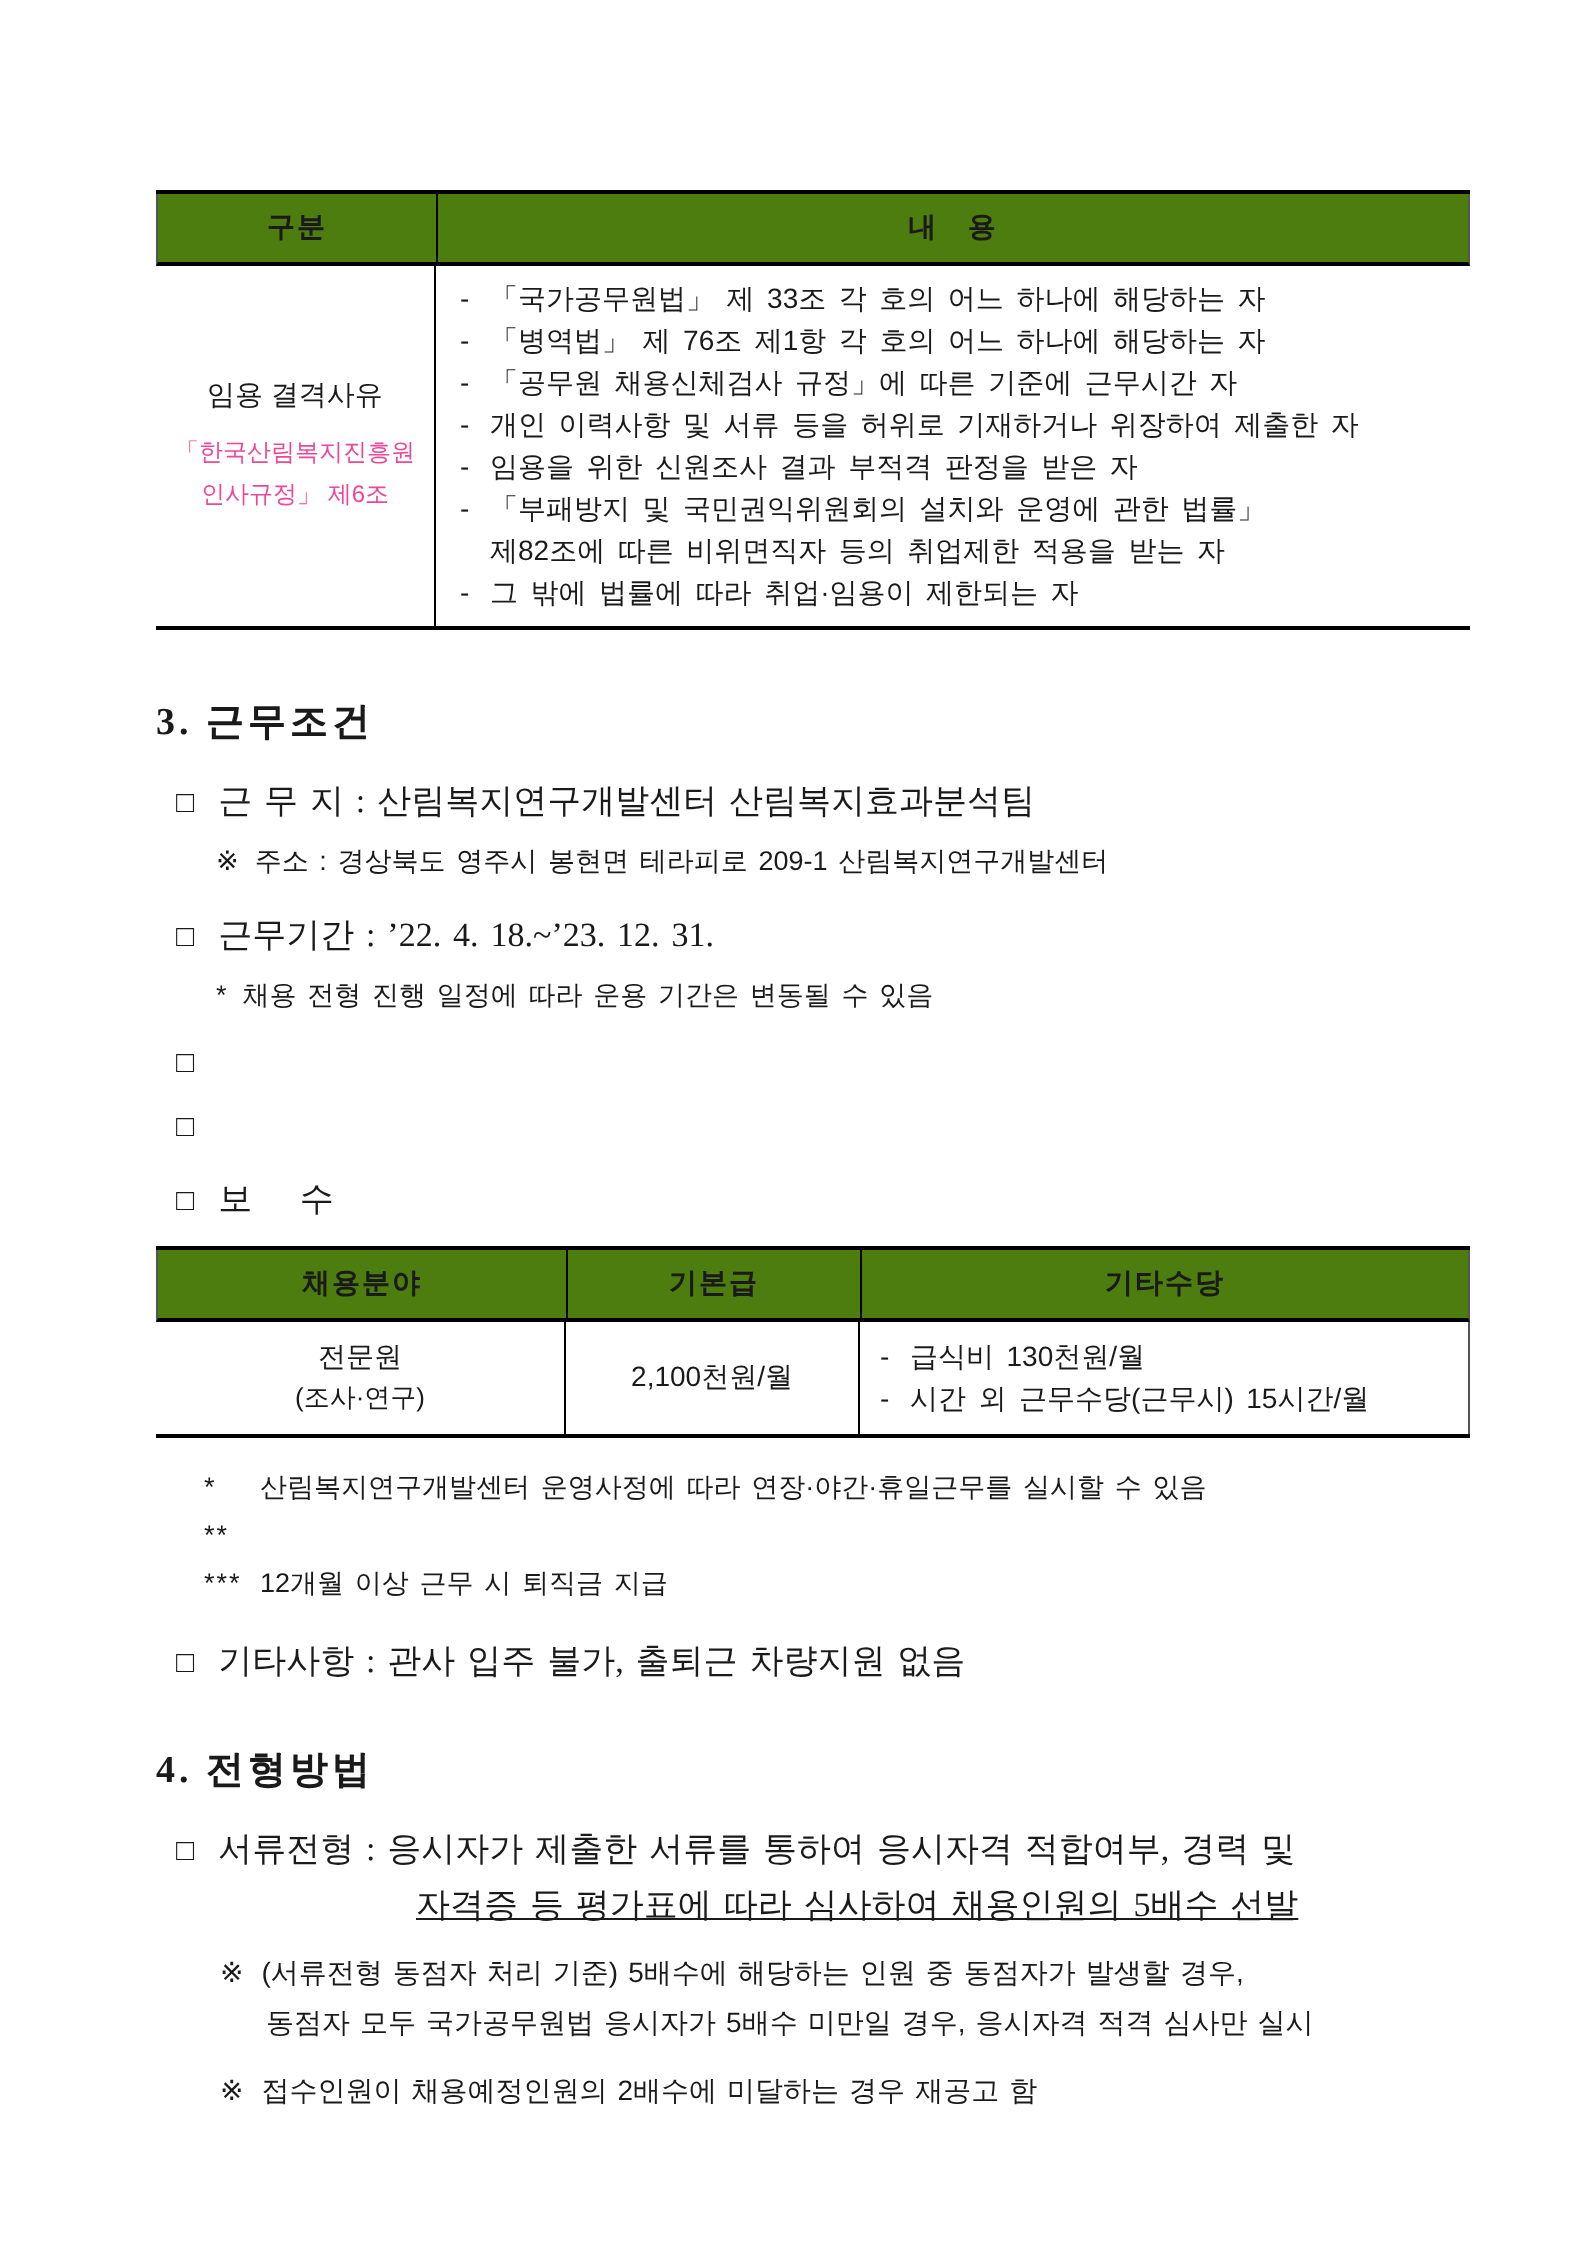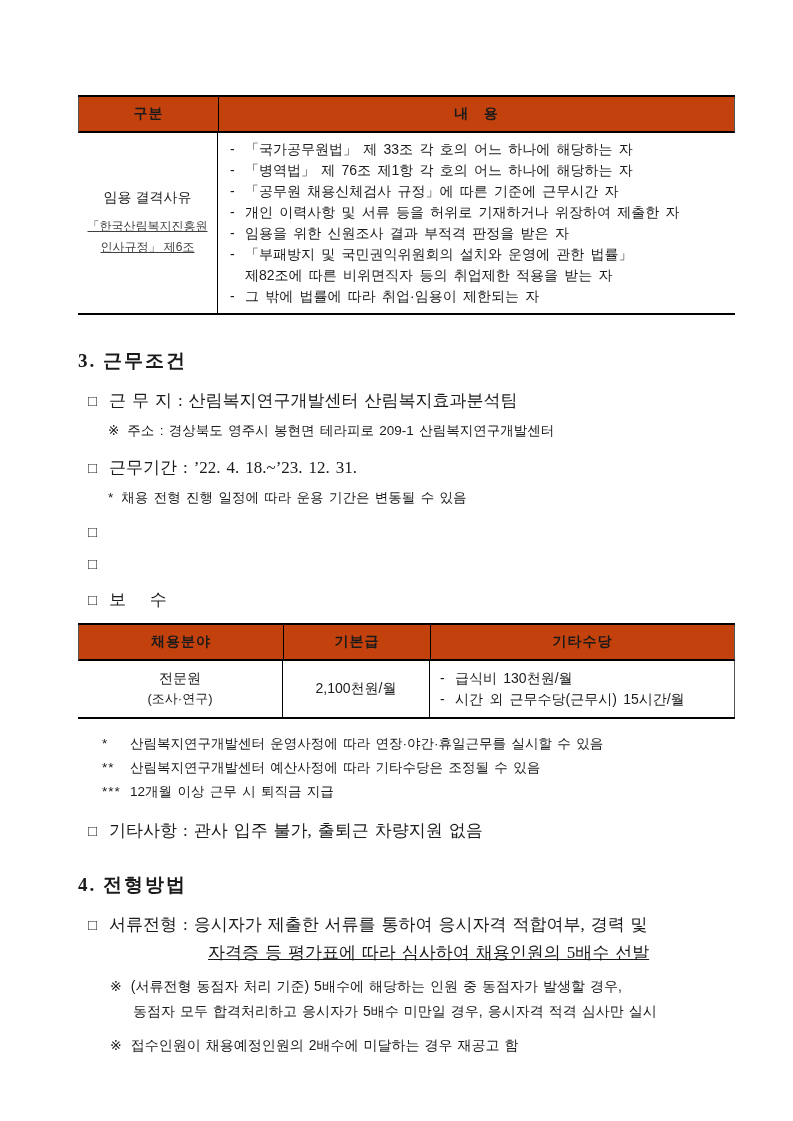--- a/index.html
+++ b/index.html
@@ -6,32 +6,32 @@
   html,body { background:#ffffff; }
   .page {
     width:793px; height:1121px; background:#fff; color:#1a1a1a;
     padding:95px 57px 20px 78px; overflow:hidden;
     font-family:"Liberation Serif","DejaVu Serif",serif;
   }
   
   table.tbl { border-collapse:separate; border-spacing:0; width:657px;
     border-top:2px solid #000; border-bottom:2px solid #000; table-layout:fixed; }
   table.tbl th {
-    background:#c2410c; font:bold 14px "Liberation Sans","DejaVu Sans",sans-serif;
+    background:#4d7c0f; font:bold 14px "Liberation Sans","DejaVu Sans",sans-serif;
     padding:8px 4px; border-bottom:2px solid #000; letter-spacing:1px; white-space:pre-wrap;
   }
   table.tbl th { border-top:0; }
   table.tbl th + th { border-left:1px solid #000; }
   table.tbl thead tr th:first-child { border-left:1px solid #555; }
   table.tbl thead tr th:last-child  { border-right:1px solid #555; }
   
   .t1 .cat { width:140px; text-align:center; vertical-align:middle;
     border-right:1px solid #000; padding:10px 4px; }
   .cat-title { font:14px "Liberation Sans","DejaVu Sans",sans-serif; margin-bottom:9px; }
-  .cat-sub   { font:12px "Liberation Sans","DejaVu Sans",sans-serif; line-height:1.75; color:#404040;text-decoration:underline; }
+  .cat-sub   { font:12px "Liberation Sans","DejaVu Sans",sans-serif; line-height:1.75; color:#ec4899; }
   .t1 .content { padding:6px 8px 6px 12px; vertical-align:top; }
   .cline { display:flex; font:14px "Liberation Sans","DejaVu Sans",sans-serif;
     line-height:21px; word-spacing:0.17em; }
   .cline .dash { width:15px; flex:none; }
   .cline.cont { padding-left:15px; }
   
   .t2 { margin-top:12px; }
   .t2 .c-field { width:205px; text-align:center; vertical-align:middle;
     border-right:1px solid #000; font:14px "Liberation Sans","DejaVu Sans",sans-serif;
     line-height:1.55; padding:7px 4px; }
@@ -164,38 +164,37 @@
     </tbody>
   </table>
 
   <div class="snotes">
     <div class="sn">
         <span class="mark">*</span>
         <span>산림복지연구개발센터 운영사정에 따라 연장·야간·휴일근무를 실시할 수 있음</span>
       </div>
     <div class="sn">
         <span class="mark">**</span>
-        <span>산림복지연구개발센터 예산사정에 따라 기타수당은 조정될 수 있음</span>
       </div>
     <div class="sn">
         <span class="mark">***</span>
         <span>12개월 이상 근무 시 퇴직금 지급</span>
       </div>
   </div>
 
   <div class="mi"><span class="bul">□</span><span>기타사항 : 관사 입주 불가, 출퇴근 차량지원 없음</span></div>
 
   <h2 class="sec" style="margin-top:30px">4. 전형방법</h2>
 
   <div class="mi"><span class="bul">□</span><span>서류전형 : 응시자가 제출한 서류를 통하여 응시자격 적합여부, 경력 및</span></div>
   <div class="mi2">자격증 등 평가표에 따라 심사하여 채용인원의 5배수 선발</div>
 
   <div class="xn">
       <span class="bul">※</span>
       <span>(서류전형 동점자 처리 기준) 5배수에 해당하는 인원 중 동점자가 발생할 경우,</span>
     </div>
-  <div class="xn-cont">동점자 모두 합격처리하고 응시자가 5배수 미만일 경우, 응시자격 적격 심사만 실시</div>
+  <div class="xn-cont">동점자 모두 국가공무원법 응시자가 5배수 미만일 경우, 응시자격 적격 심사만 실시</div>
   <div class="xn">
       <span class="bul">※</span>
       <span>접수인원이 채용예정인원의 2배수에 미달하는 경우 재공고 함</span>
     </div>
 
 </div>
 
 </body></html>

